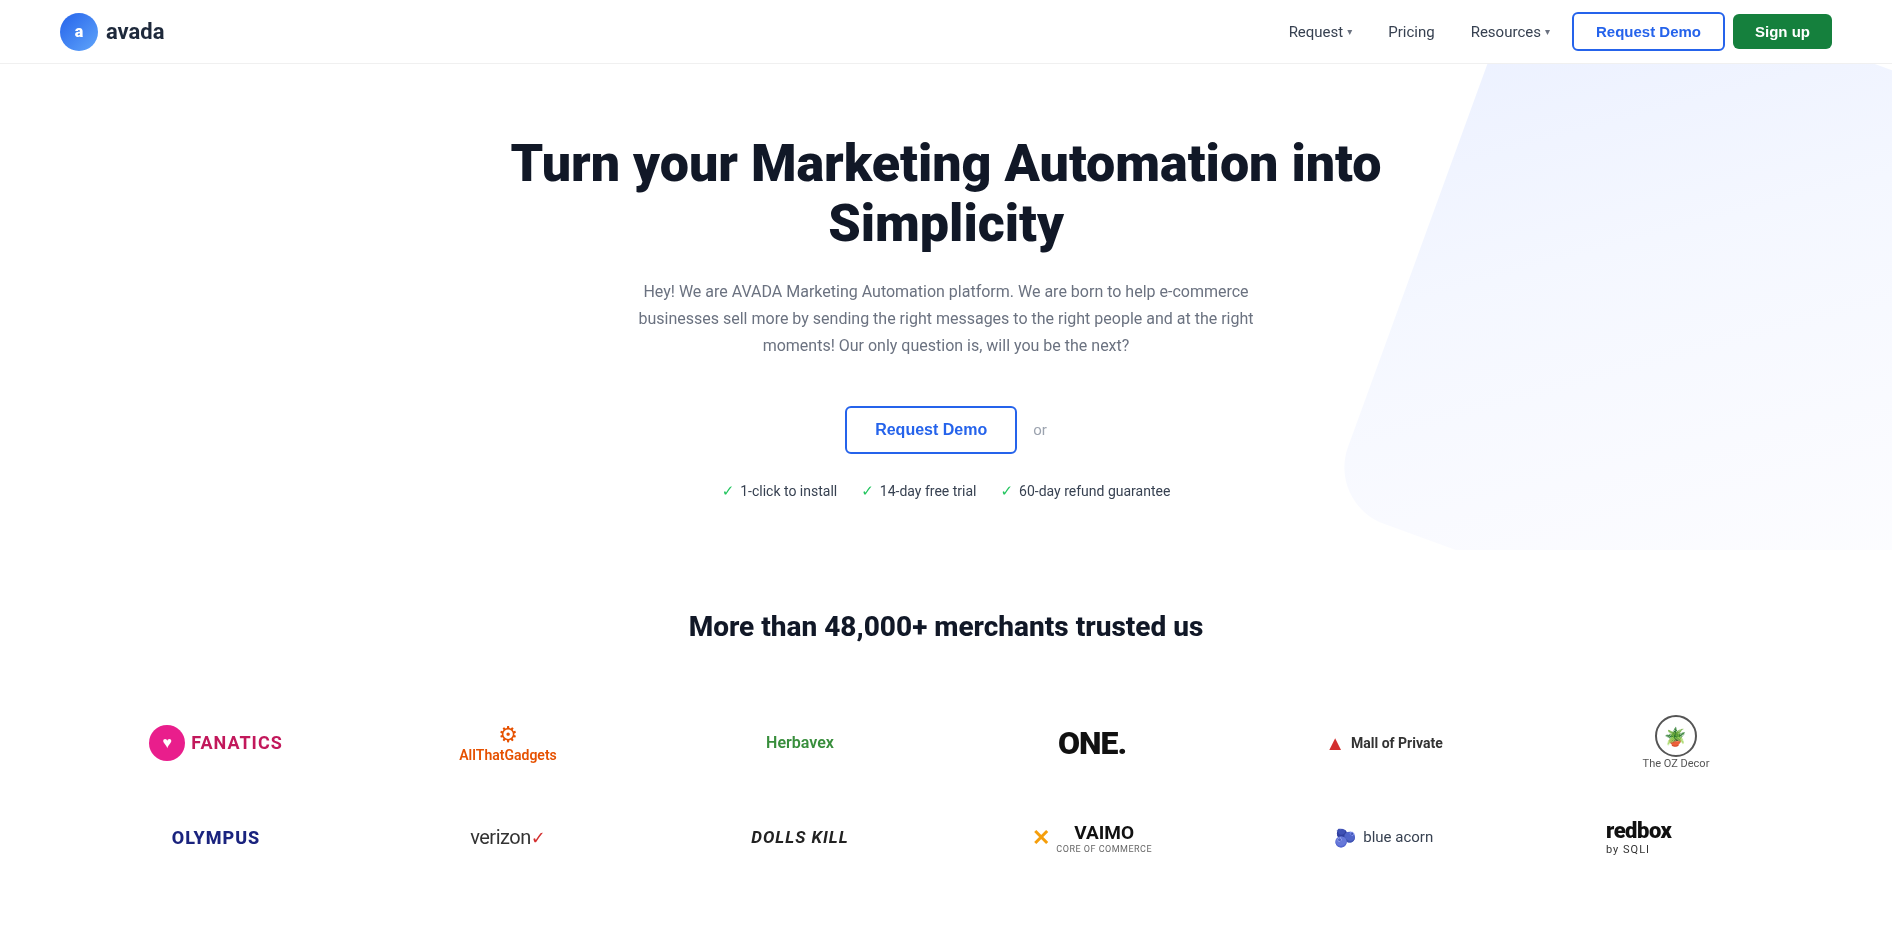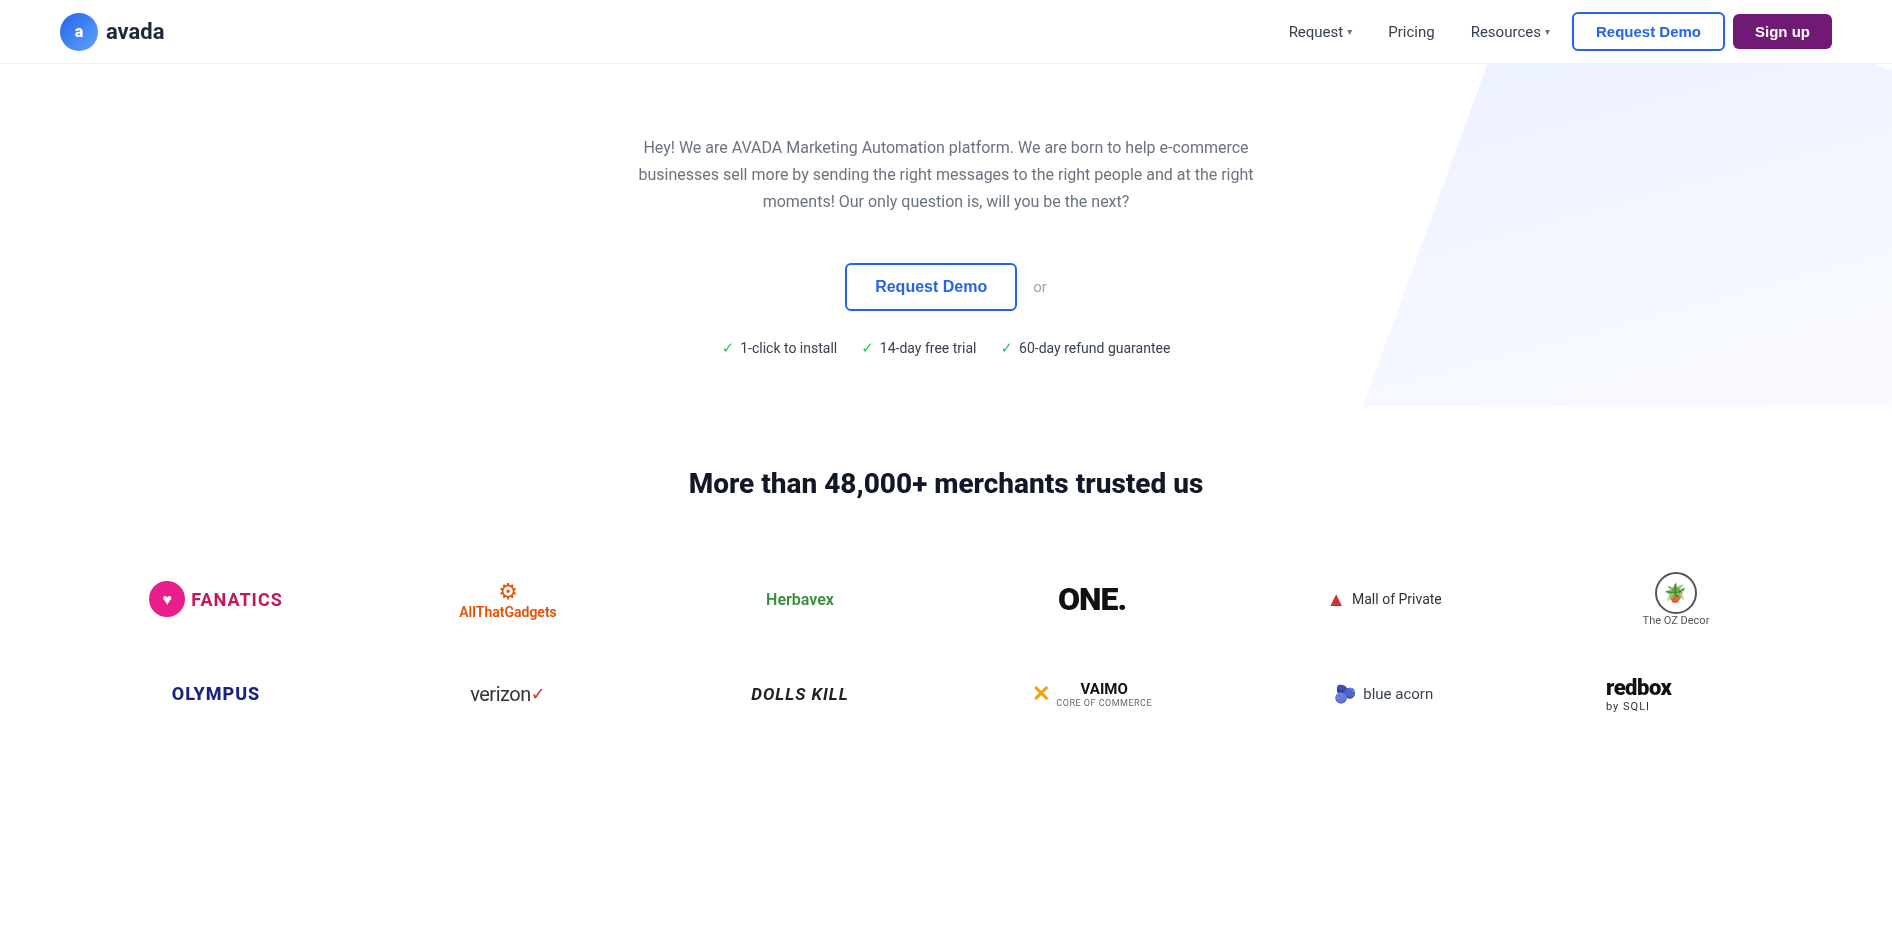--- a/index.html
+++ b/index.html
@@ -62,21 +62,21 @@
       background: #fff;
       border-radius: 6px;
       font-size: 15px;
       font-weight: 600;
       cursor: pointer;
     }
     .btn-signup {
       padding: 9px 22px;
       border: none;
       color: #fff;
-      background: #701a75;
+      background: #15803d;
       border-radius: 6px;
       font-size: 15px;
       font-weight: 600;
       cursor: pointer;
     }
 
     
     .hero {
       position: relative;
       text-align: center;
@@ -230,21 +230,21 @@
     .logo-mallofprivate {
       display: flex; align-items: center; gap: 6px;
     }
     .mop-icon {
       color: #d32f2f;
       font-size: 20px;
     }
     .mop-text {
       font-size: 14px;
       color: #333;
-      font-weight: 400;
+      font-weight: 700;
     }
     .logo-ozdecor {
       display: flex; flex-direction: column; align-items: center;
     }
     .oz-circle {
       width: 42px; height: 42px;
       border: 2px solid #555;
       border-radius: 50%;
       display: flex; align-items: center; justify-content: center;
       font-size: 10px;
@@ -288,21 +288,21 @@
     }
     .vaimo-x {
       color: #f59e0b;
       font-size: 22px;
       font-weight: 900;
     }
     .vaimo-text {
       display: flex; flex-direction: column;
     }
     .vaimo-main {
-      font-size: 15px;
+      font-size: 19px;
       font-weight: 700;
       color: #111;
     }
     .vaimo-sub {
       font-size: 9px;
       color: #666;
       letter-spacing: 0.5px;
     }
     .logo-blueacorn {
       display: flex; align-items: center; gap: 6px;
@@ -350,20 +350,21 @@
       <span class="chevron">▾</span>
     </div>
     <button class="btn-demo">Request Demo</button>
     <button class="btn-signup">Sign up</button>
   </div>
 </nav>
 
 <section class="hero">
   <div class="hero-bg-shape"></div>
   <div class="hero-content">
+    <h1 class="hero-title">Turn your Marketing Automation into Simplicity</h1>
     <p class="hero-subtitle">Hey! We are AVADA Marketing Automation platform. We are born to help e-commerce businesses sell more by sending the right messages to the right people and at the right moments! Our only question is, will you be the next?</p>
     <div class="hero-actions">
       <button class="btn-request-demo">Request Demo</button>
       <span class="hero-or">or</span>
     </div>
     <div class="hero-badges">
       <span class="badge-item">
         <span class="check-green">✓</span>
         <span>1-click to install</span>
       </span>

